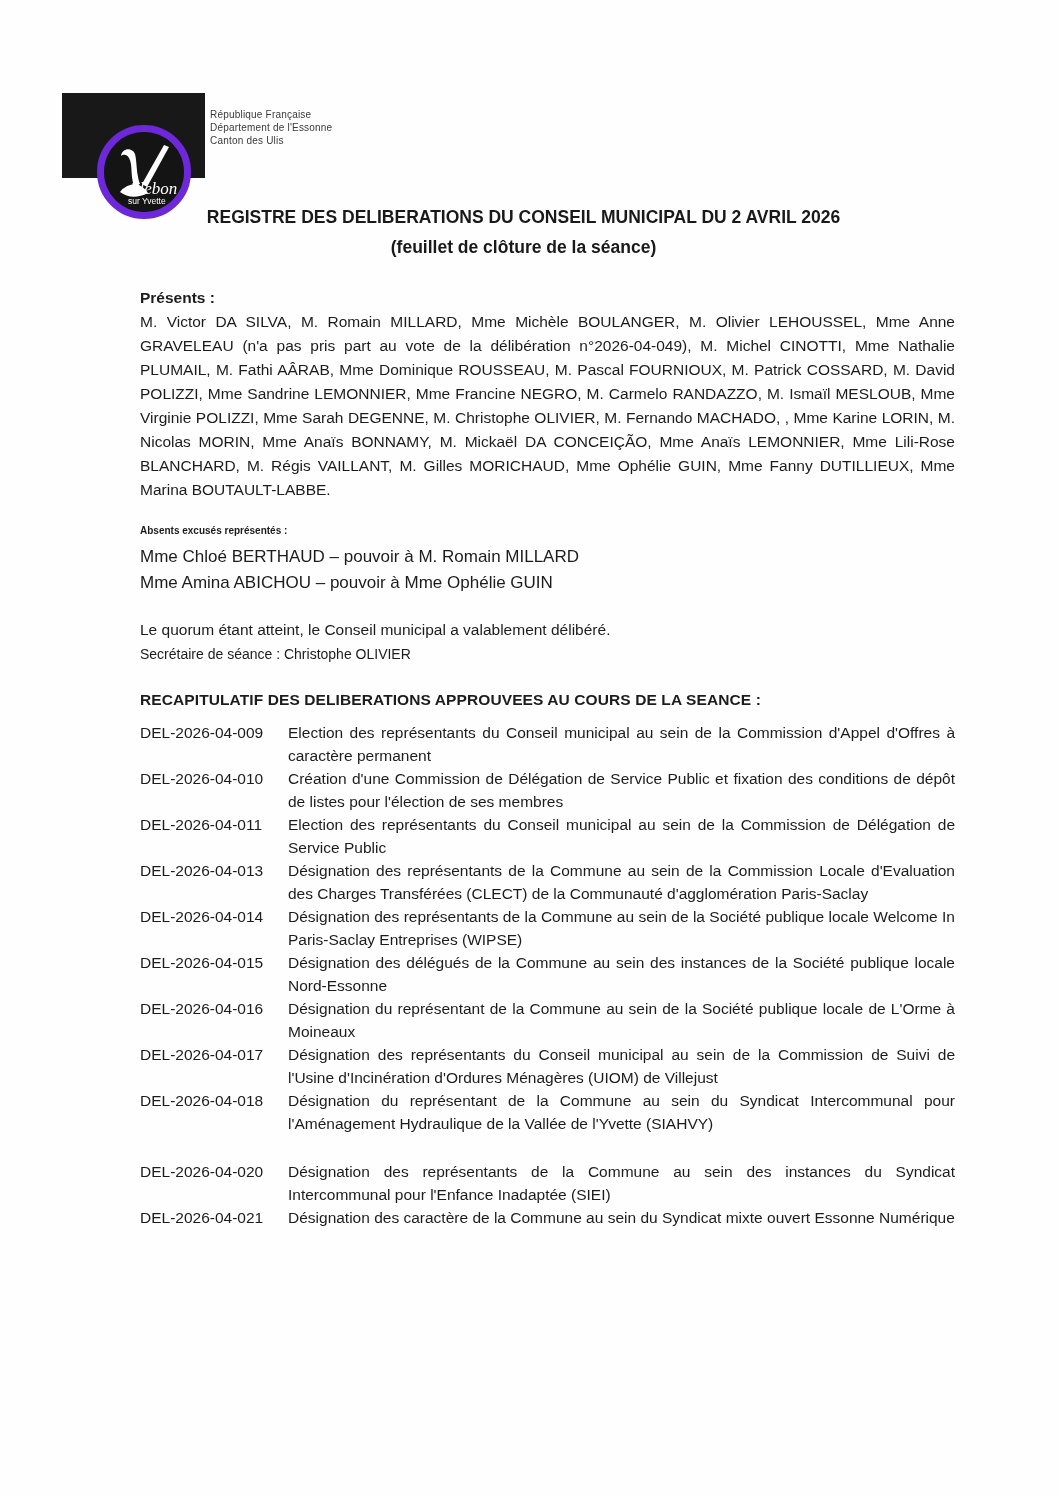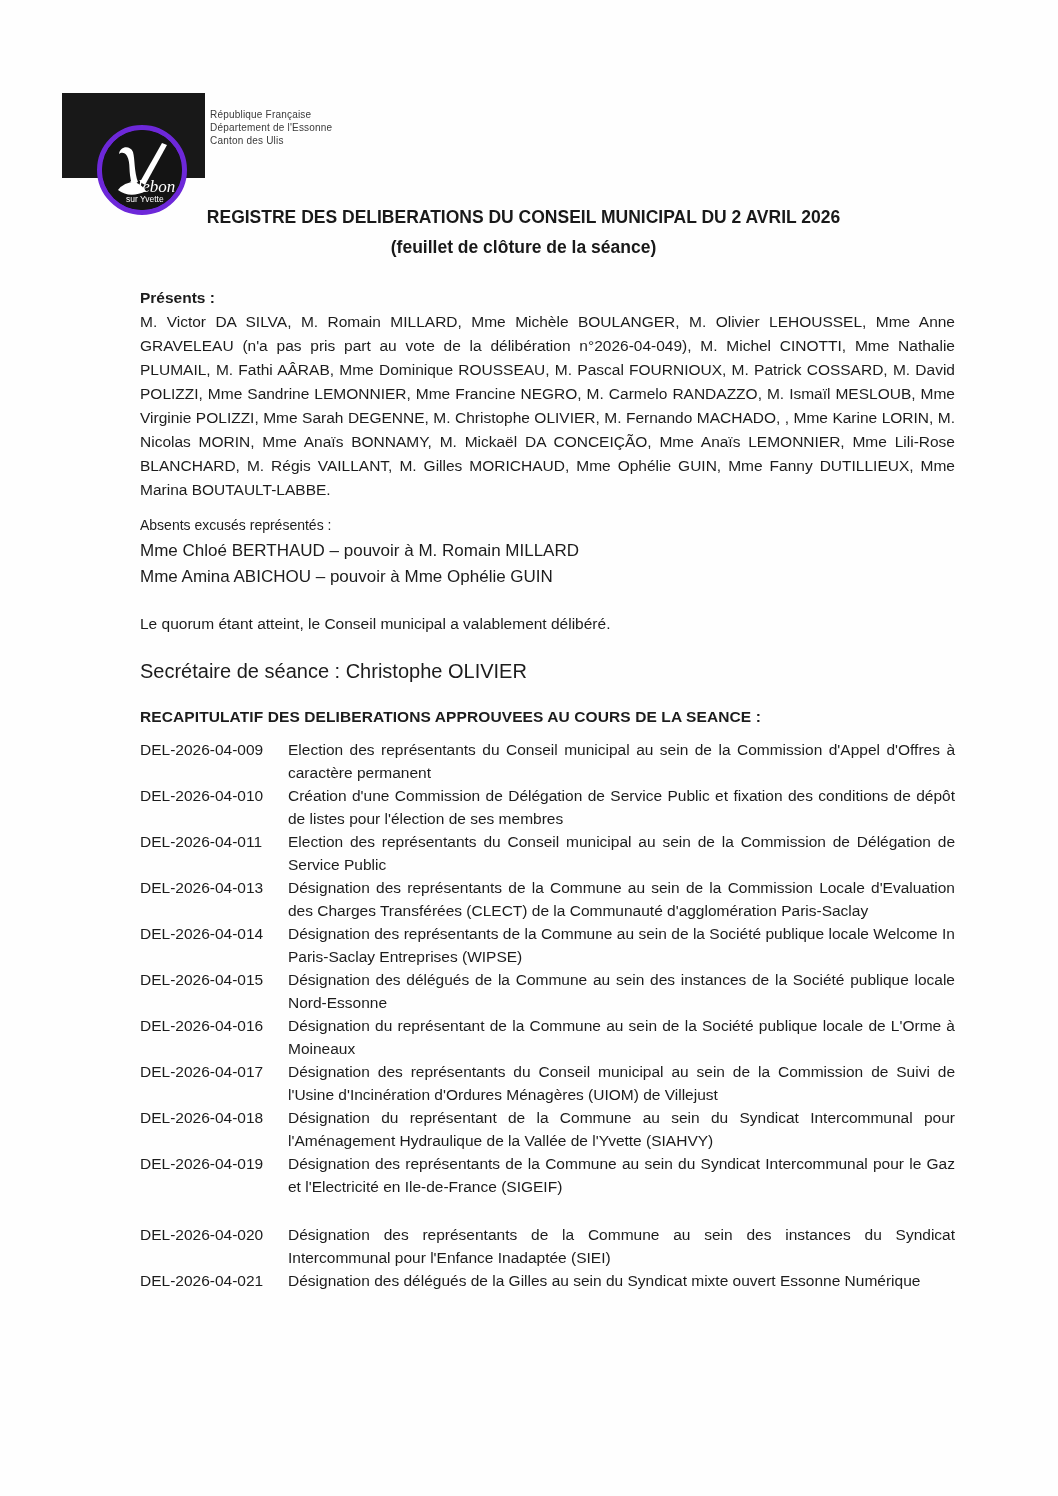--- a/index.html
+++ b/index.html
@@ -28,21 +28,21 @@
     background: #181818;
   }
   .logo-circle {
     position: absolute;
     left: 97px;
     top: 125px;
     width: 80px;
     height: 80px;
     border-radius: 50%;
     background: #141414;
-    border: 5px solid #6d28d9;
+    border: 7px solid #6d28d9;
     overflow: hidden;
   }
   .logo-circle svg { display: block; width: 80px; height: 80px; }
   .region-lines {
     position: absolute;
     left: 210px;
     top: 108px;
     font-size: 10px;
     line-height: 13px;
     color: #3a3a3a;
@@ -70,37 +70,36 @@
     font-weight: bold;
     font-size: 15.5px;
     line-height: 24px;
   }
   .presents-text {
     font-size: 15.5px;
     line-height: 24px;
     text-align: justify;
   }
   .absents-label {
-    margin-top: 10px;
-    font-weight: normal;
-    font-size: 14px;
+    margin-top: 16px;
+    font-weight: bold;
+    font-size: 10px;
     line-height: 26px;
   }
   .absent-line {
     font-size: 17px;
     line-height: 26px;
   }
   .quorum {
     margin-top: 22px;
     font-size: 15.5px;
     line-height: 24px;
   }
   .secretary {
-    margin-top: 23px;
-    font-size: 20px;
+    font-size: 14px;
     line-height: 24px;
   }
   .recap-heading {
     margin-top: 22px;
     font-weight: bold;
     font-size: 15.5px;
     line-height: 24px;
     letter-spacing: 0.1px;
   }
   .delib-list {
@@ -198,28 +197,24 @@
         <span class="delib-text">Désignation du représentant de la Commune au sein de la Société publique locale de L'Orme à Moineaux</span>
       </div>
       <div class="delib-row">
         <span class="delib-id">DEL-2026-04-017</span>
         <span class="delib-text">Désignation des représentants du Conseil municipal au sein de la Commission de Suivi de l'Usine d'Incinération d'Ordures Ménagères (UIOM) de Villejust</span>
       </div>
       <div class="delib-row">
         <span class="delib-id">DEL-2026-04-018</span>
         <span class="delib-text">Désignation du représentant de la Commune au sein du Syndicat Intercommunal pour l'Aménagement Hydraulique de la Vallée de l'Yvette (SIAHVY)</span>
       </div>
-      <div class="delib-row">
-        <span class="delib-id">DEL-2026-04-019</span>
-        <span class="delib-text">Désignation des représentants de la Commune au sein du Syndicat Intercommunal pour le Gaz et l'Electricité en Ile-de-France (SIGEIF)</span>
-      </div>
       <div class="delib-row group-gap">
         <span class="delib-id">DEL-2026-04-020</span>
         <span class="delib-text">Désignation des représentants de la Commune au sein des instances du Syndicat Intercommunal pour l'Enfance Inadaptée (SIEI)</span>
       </div>
       <div class="delib-row">
         <span class="delib-id">DEL-2026-04-021</span>
-        <span class="delib-text">Désignation des délégués de la Gilles au sein du Syndicat mixte ouvert Essonne Numérique</span>
+        <span class="delib-text">Désignation des caractère de la Commune au sein du Syndicat mixte ouvert Essonne Numérique</span>
       </div>
     </div>
 
   </div>
 </div>
 
 </body></html>

